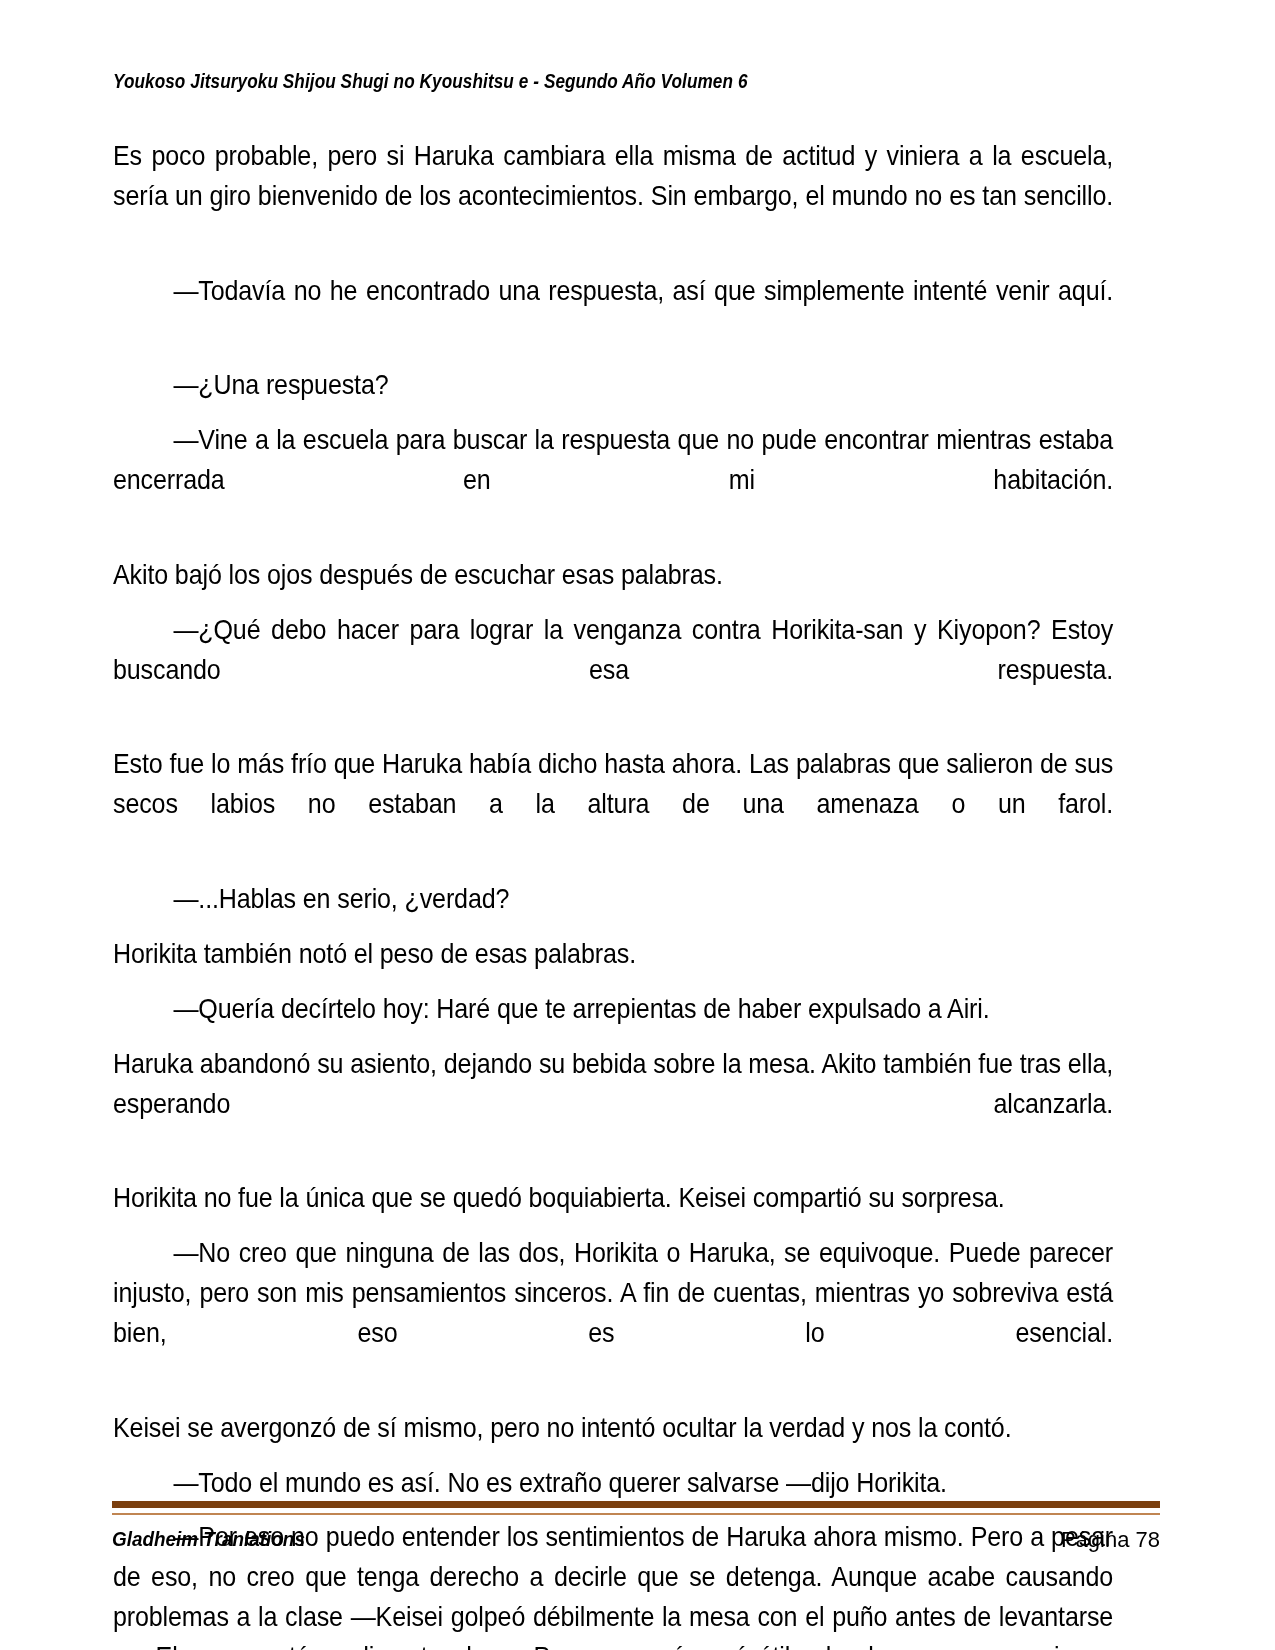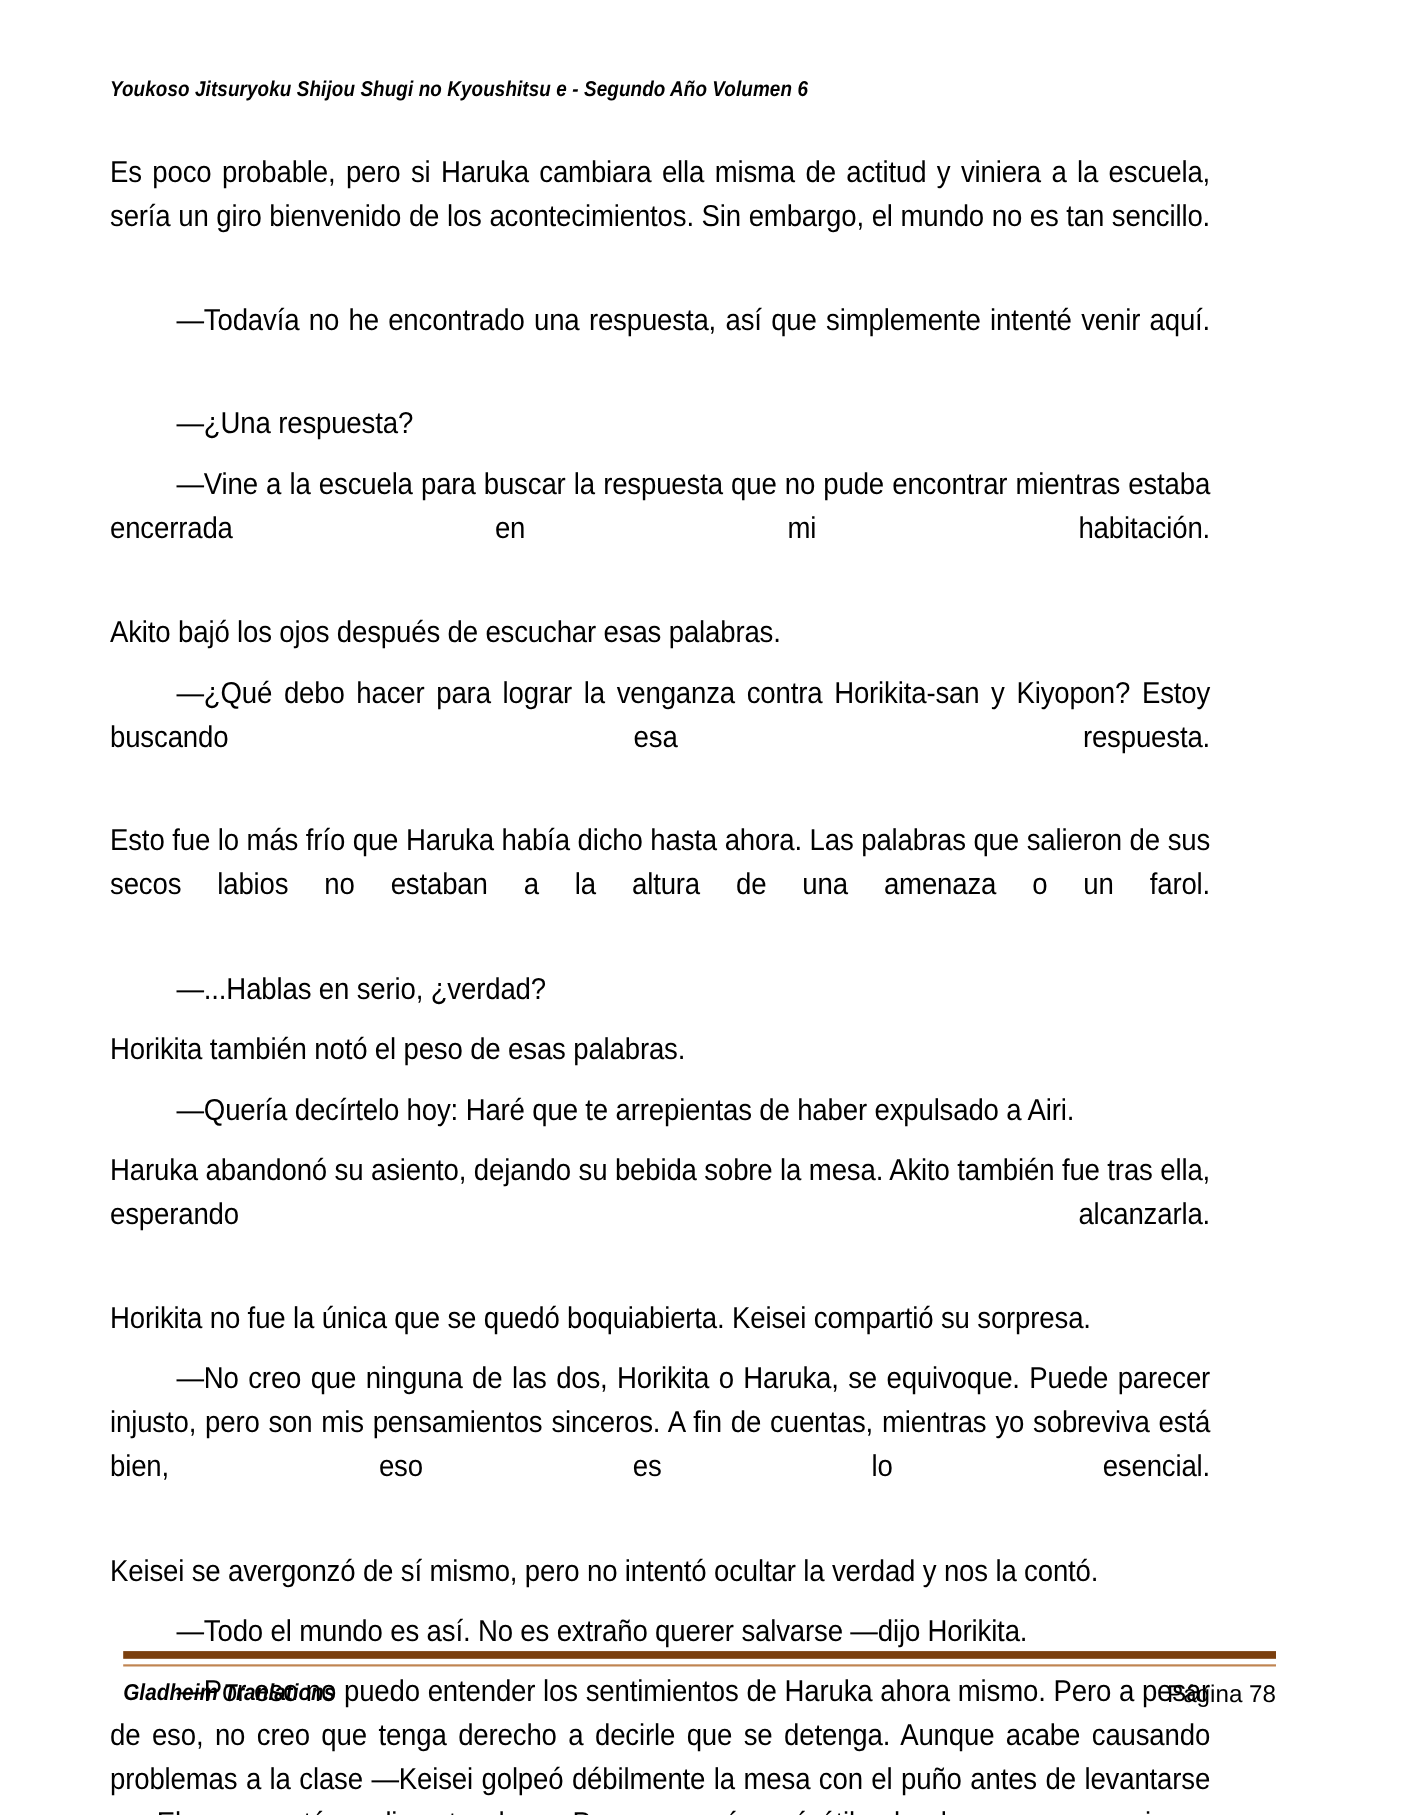--- a/index.html
+++ b/index.html
@@ -12,21 +12,21 @@
     height: 1650px;
     position: relative;
     background: #ffffff;
     box-sizing: border-box;
     font-family: "Liberation Sans", "DejaVu Sans", sans-serif;
     color: #000000;
     overflow: hidden;
   }
   .content-frame {
     position: absolute;
-    left: 100px;
+    left: 113px;
     top: 0;
     width: 1048px;
     height: 1476px;
   }
 
   
   .doc-header {
     position: absolute;
     top: 70px;
     left: 0;

